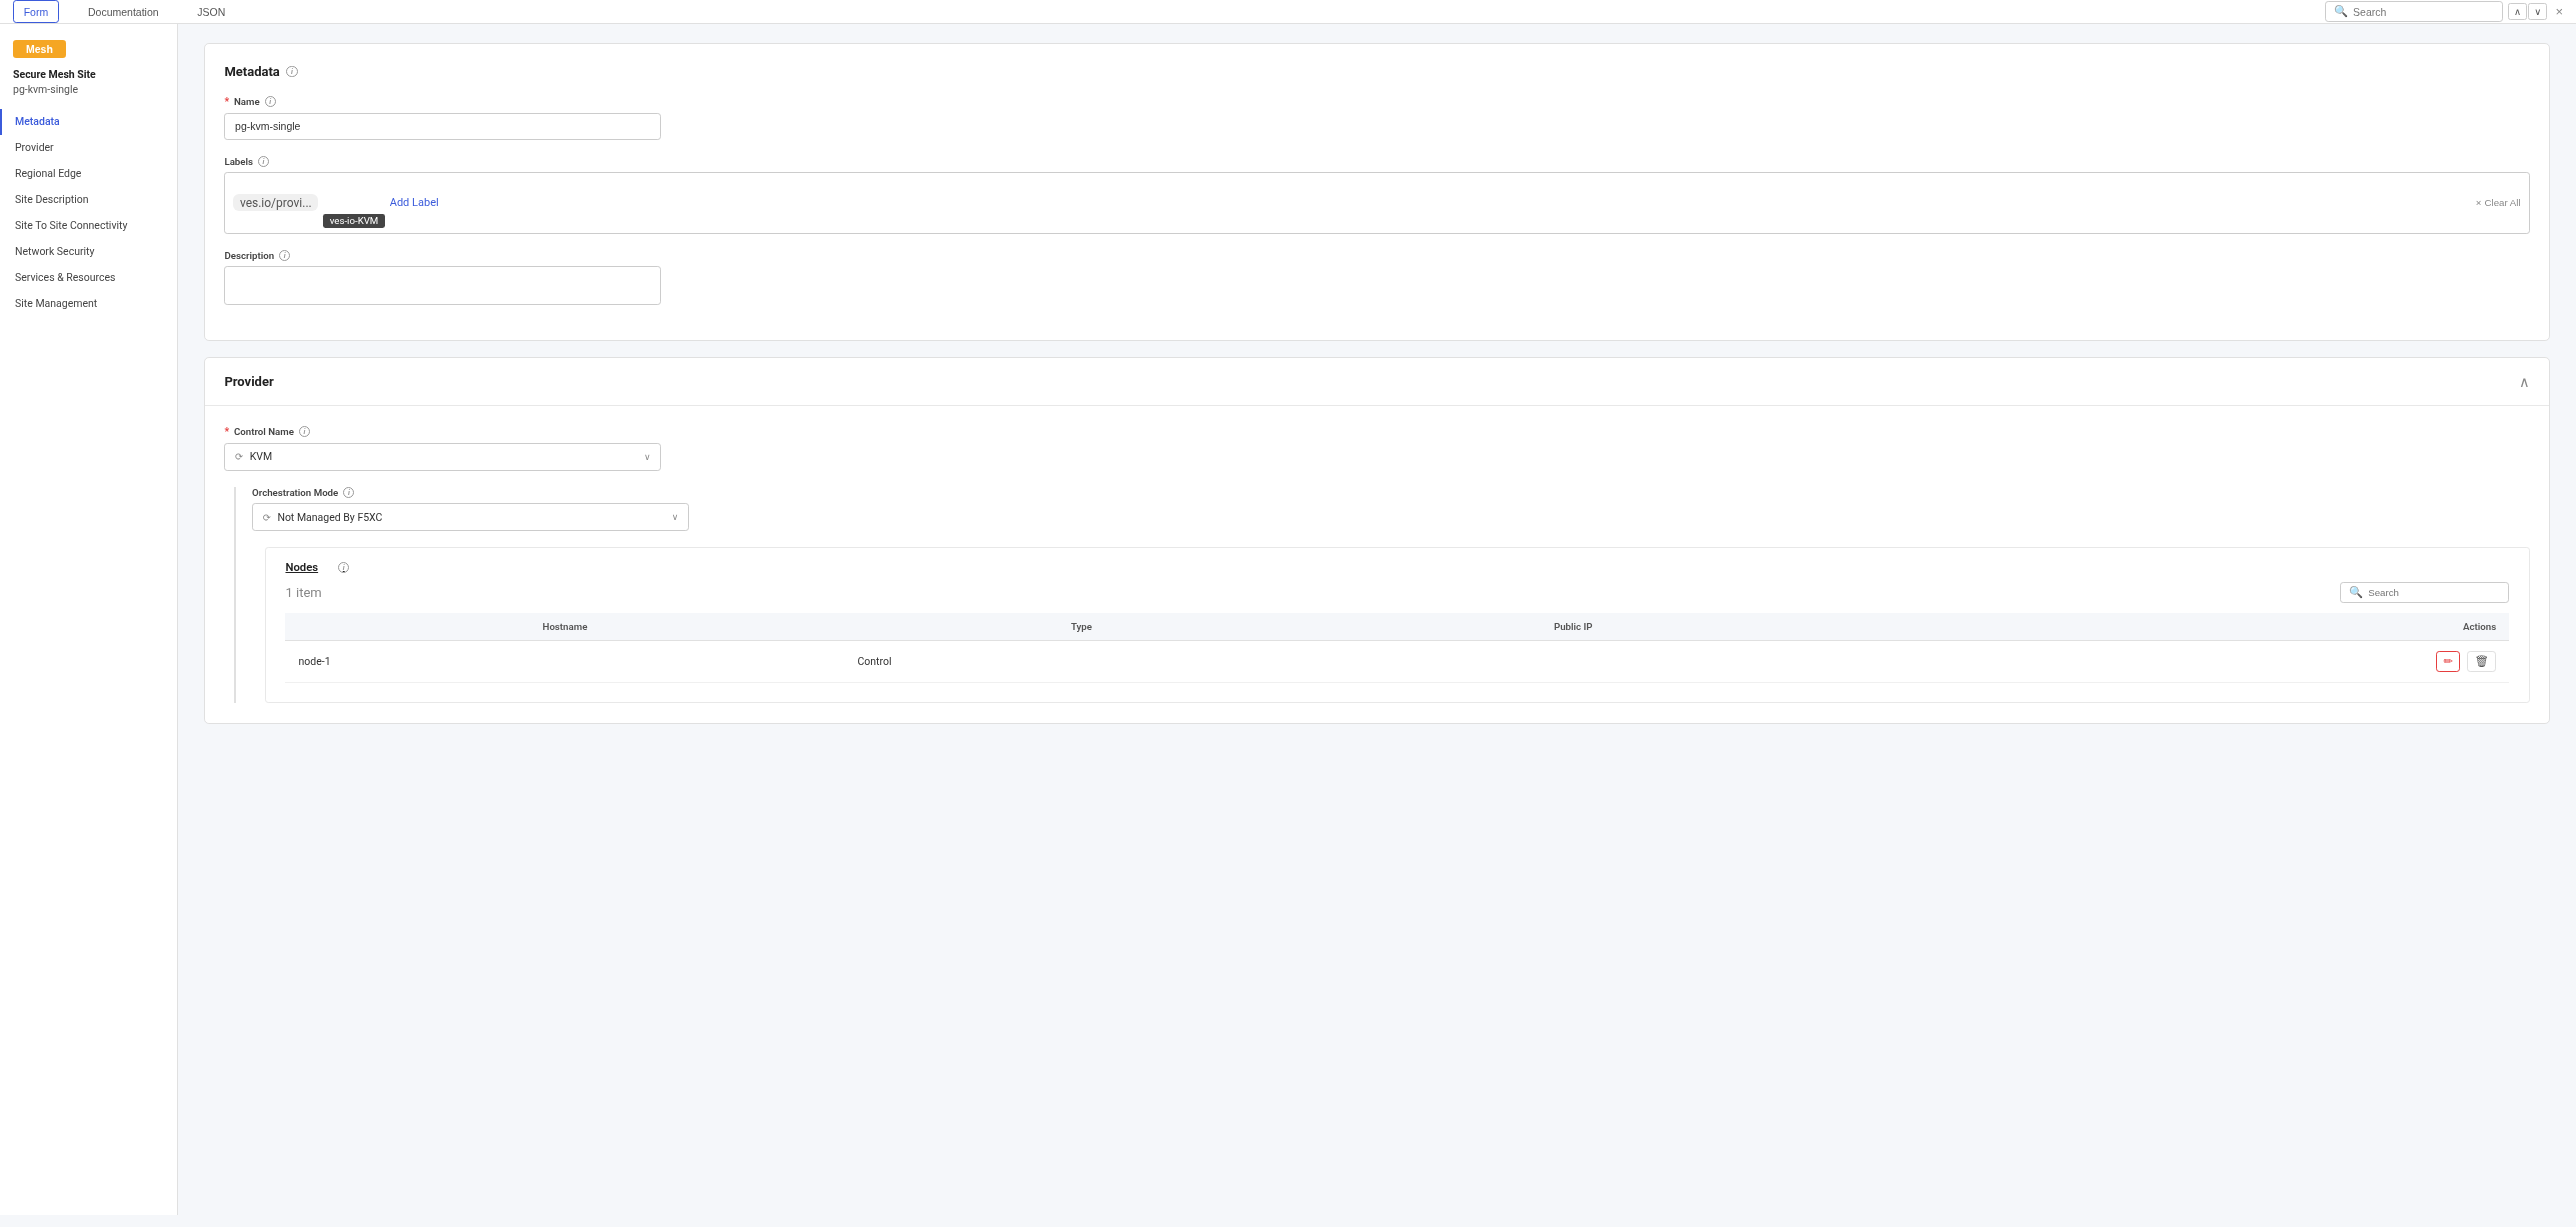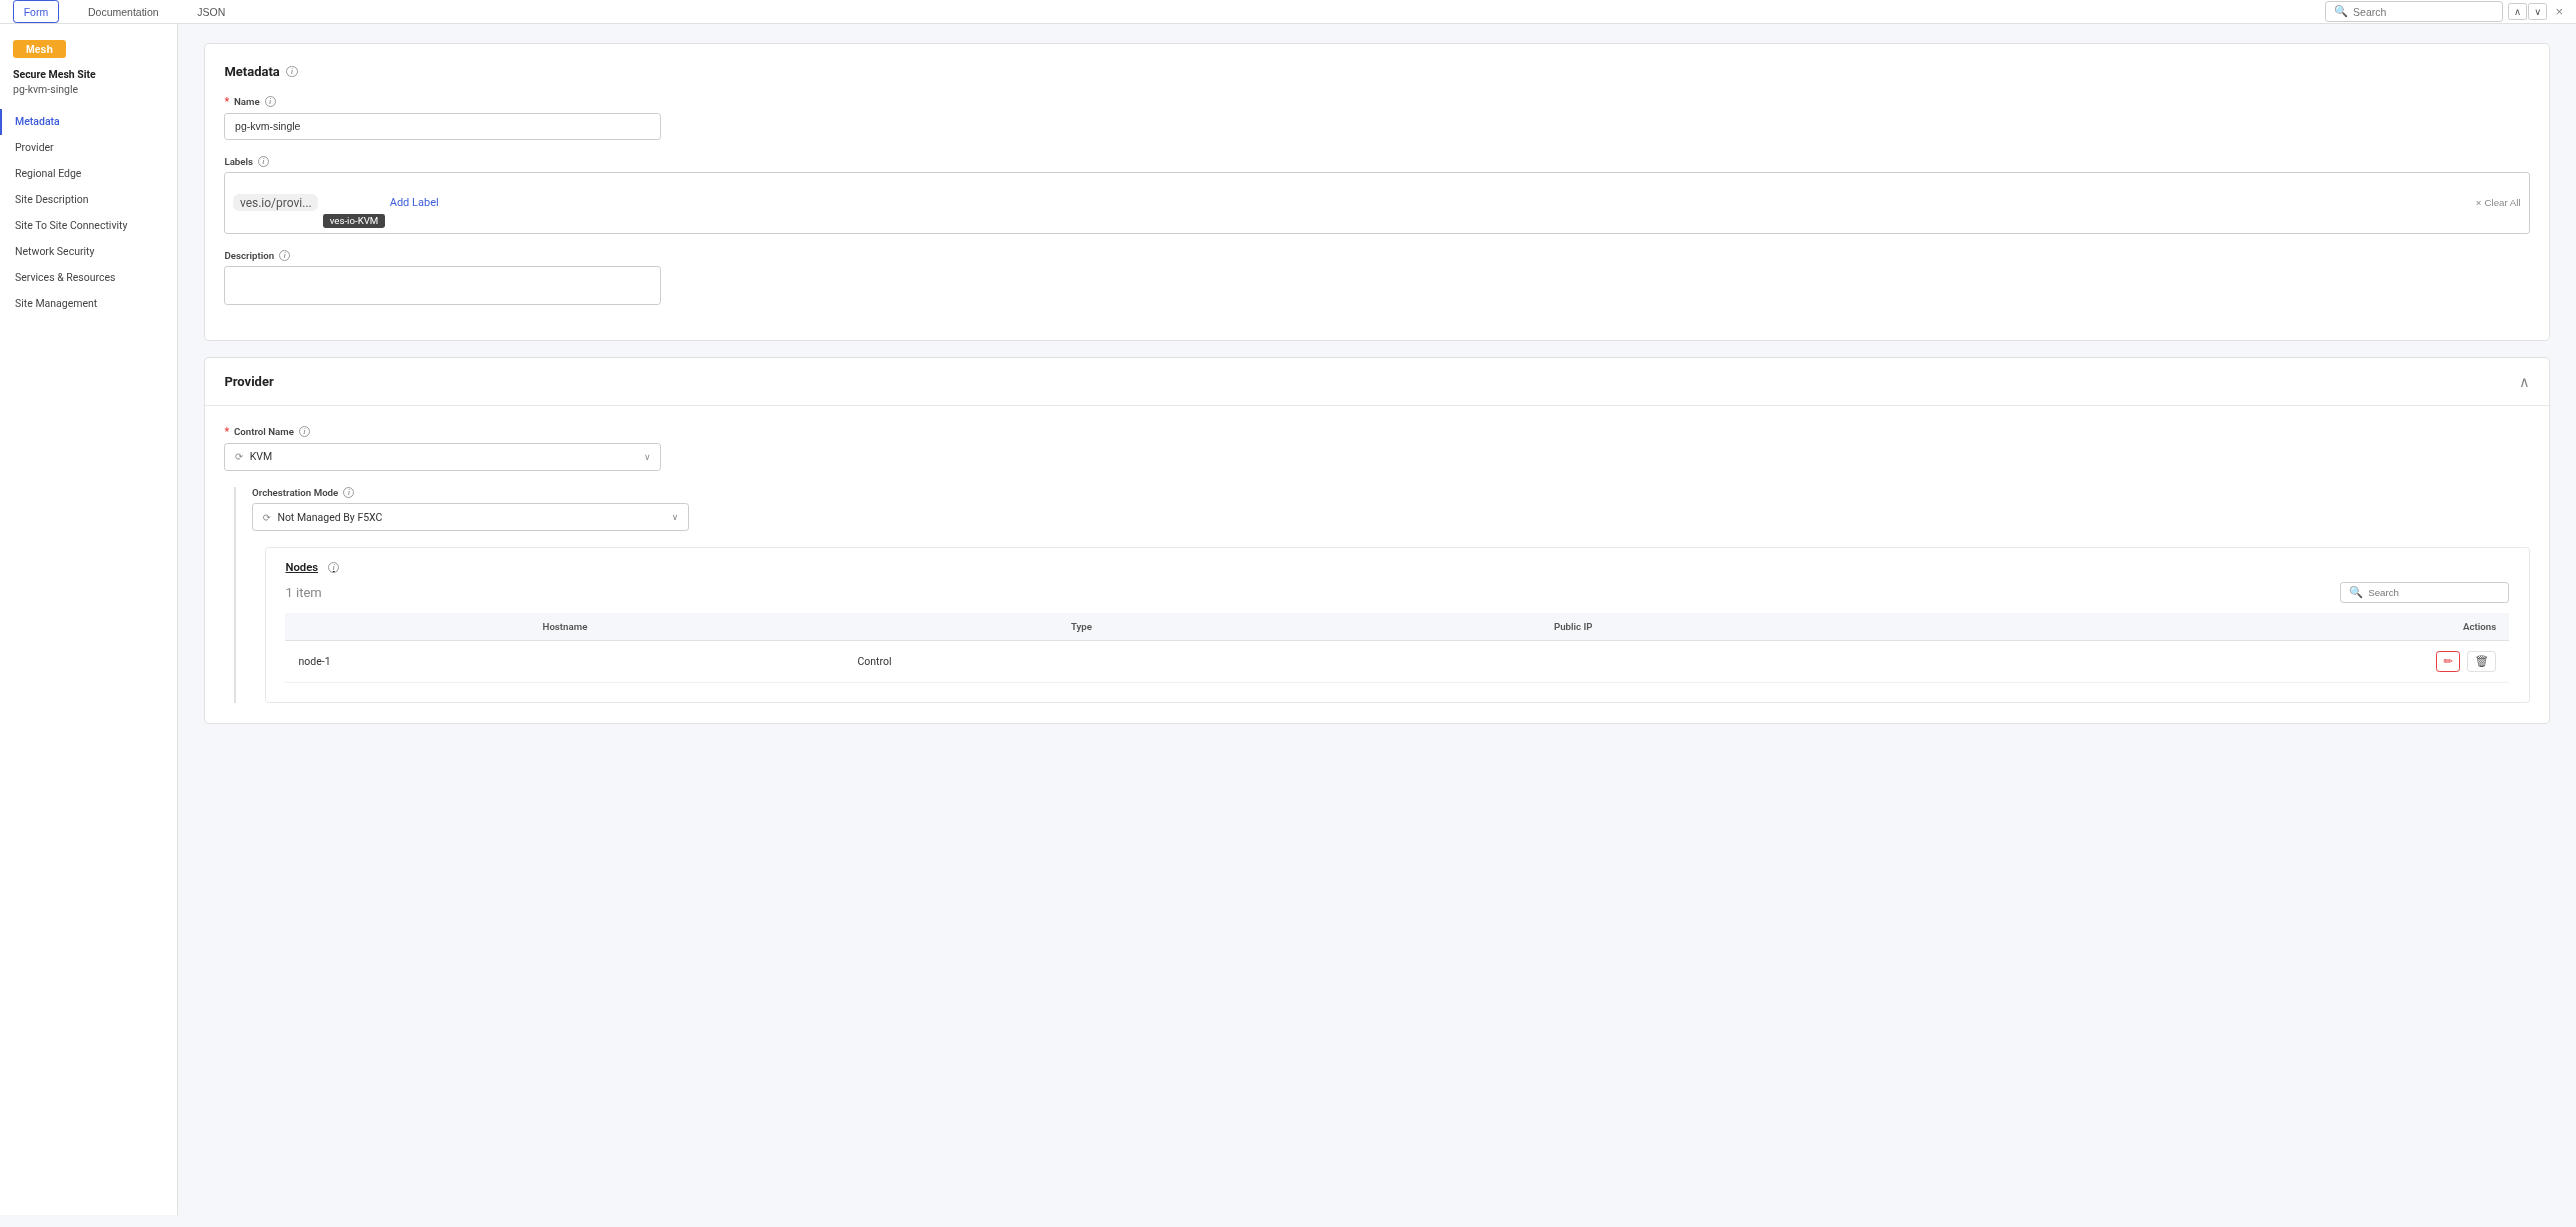--- a/index.html
+++ b/index.html
@@ -101,21 +101,21 @@
       padding: 6.5px 9.7px; font-size: 10.5px; color: #333; background: #fff;
       display: flex; align-items: center; justify-content: space-between; cursor: pointer;
     }
     .select-field .select-value { display: flex; align-items: center; gap: 6.5px; }
     .select-icon { color: #888; font-size: 9.7px; }
     .select-arrow { color: #888; font-size: 9px; }
 
     
     .nodes-section { padding: 13px 19.4px 19.4px; }
     .nodes-header { display: flex; justify-content: space-between; align-items: center; margin-bottom: 8px; }
-    .nodes-title { font-size: 11.3px; font-weight: 600; color: #222; display: flex; align-items: center; gap: 10px; text-decoration: underline; }
+    .nodes-title { font-size: 11.3px; font-weight: 600; color: #222; display: flex; align-items: center; gap: 20px; text-decoration: underline; }
     .nodes-count { font-size: 13px; color: #888; }
     .nodes-search {
       display: flex; align-items: center; gap: 4.9px; border: 0.8px solid #ccc;
       border-radius: 3.2px; padding: 3.2px 8px; background: #fff; min-width: 146px;
     }
     .nodes-search input { border: none; outline: none; font-size: 9.7px; color: #555; width: 100%; background: transparent; }
 
     
     .data-table { width: 100%; border-collapse: collapse; }
     .data-table th {

